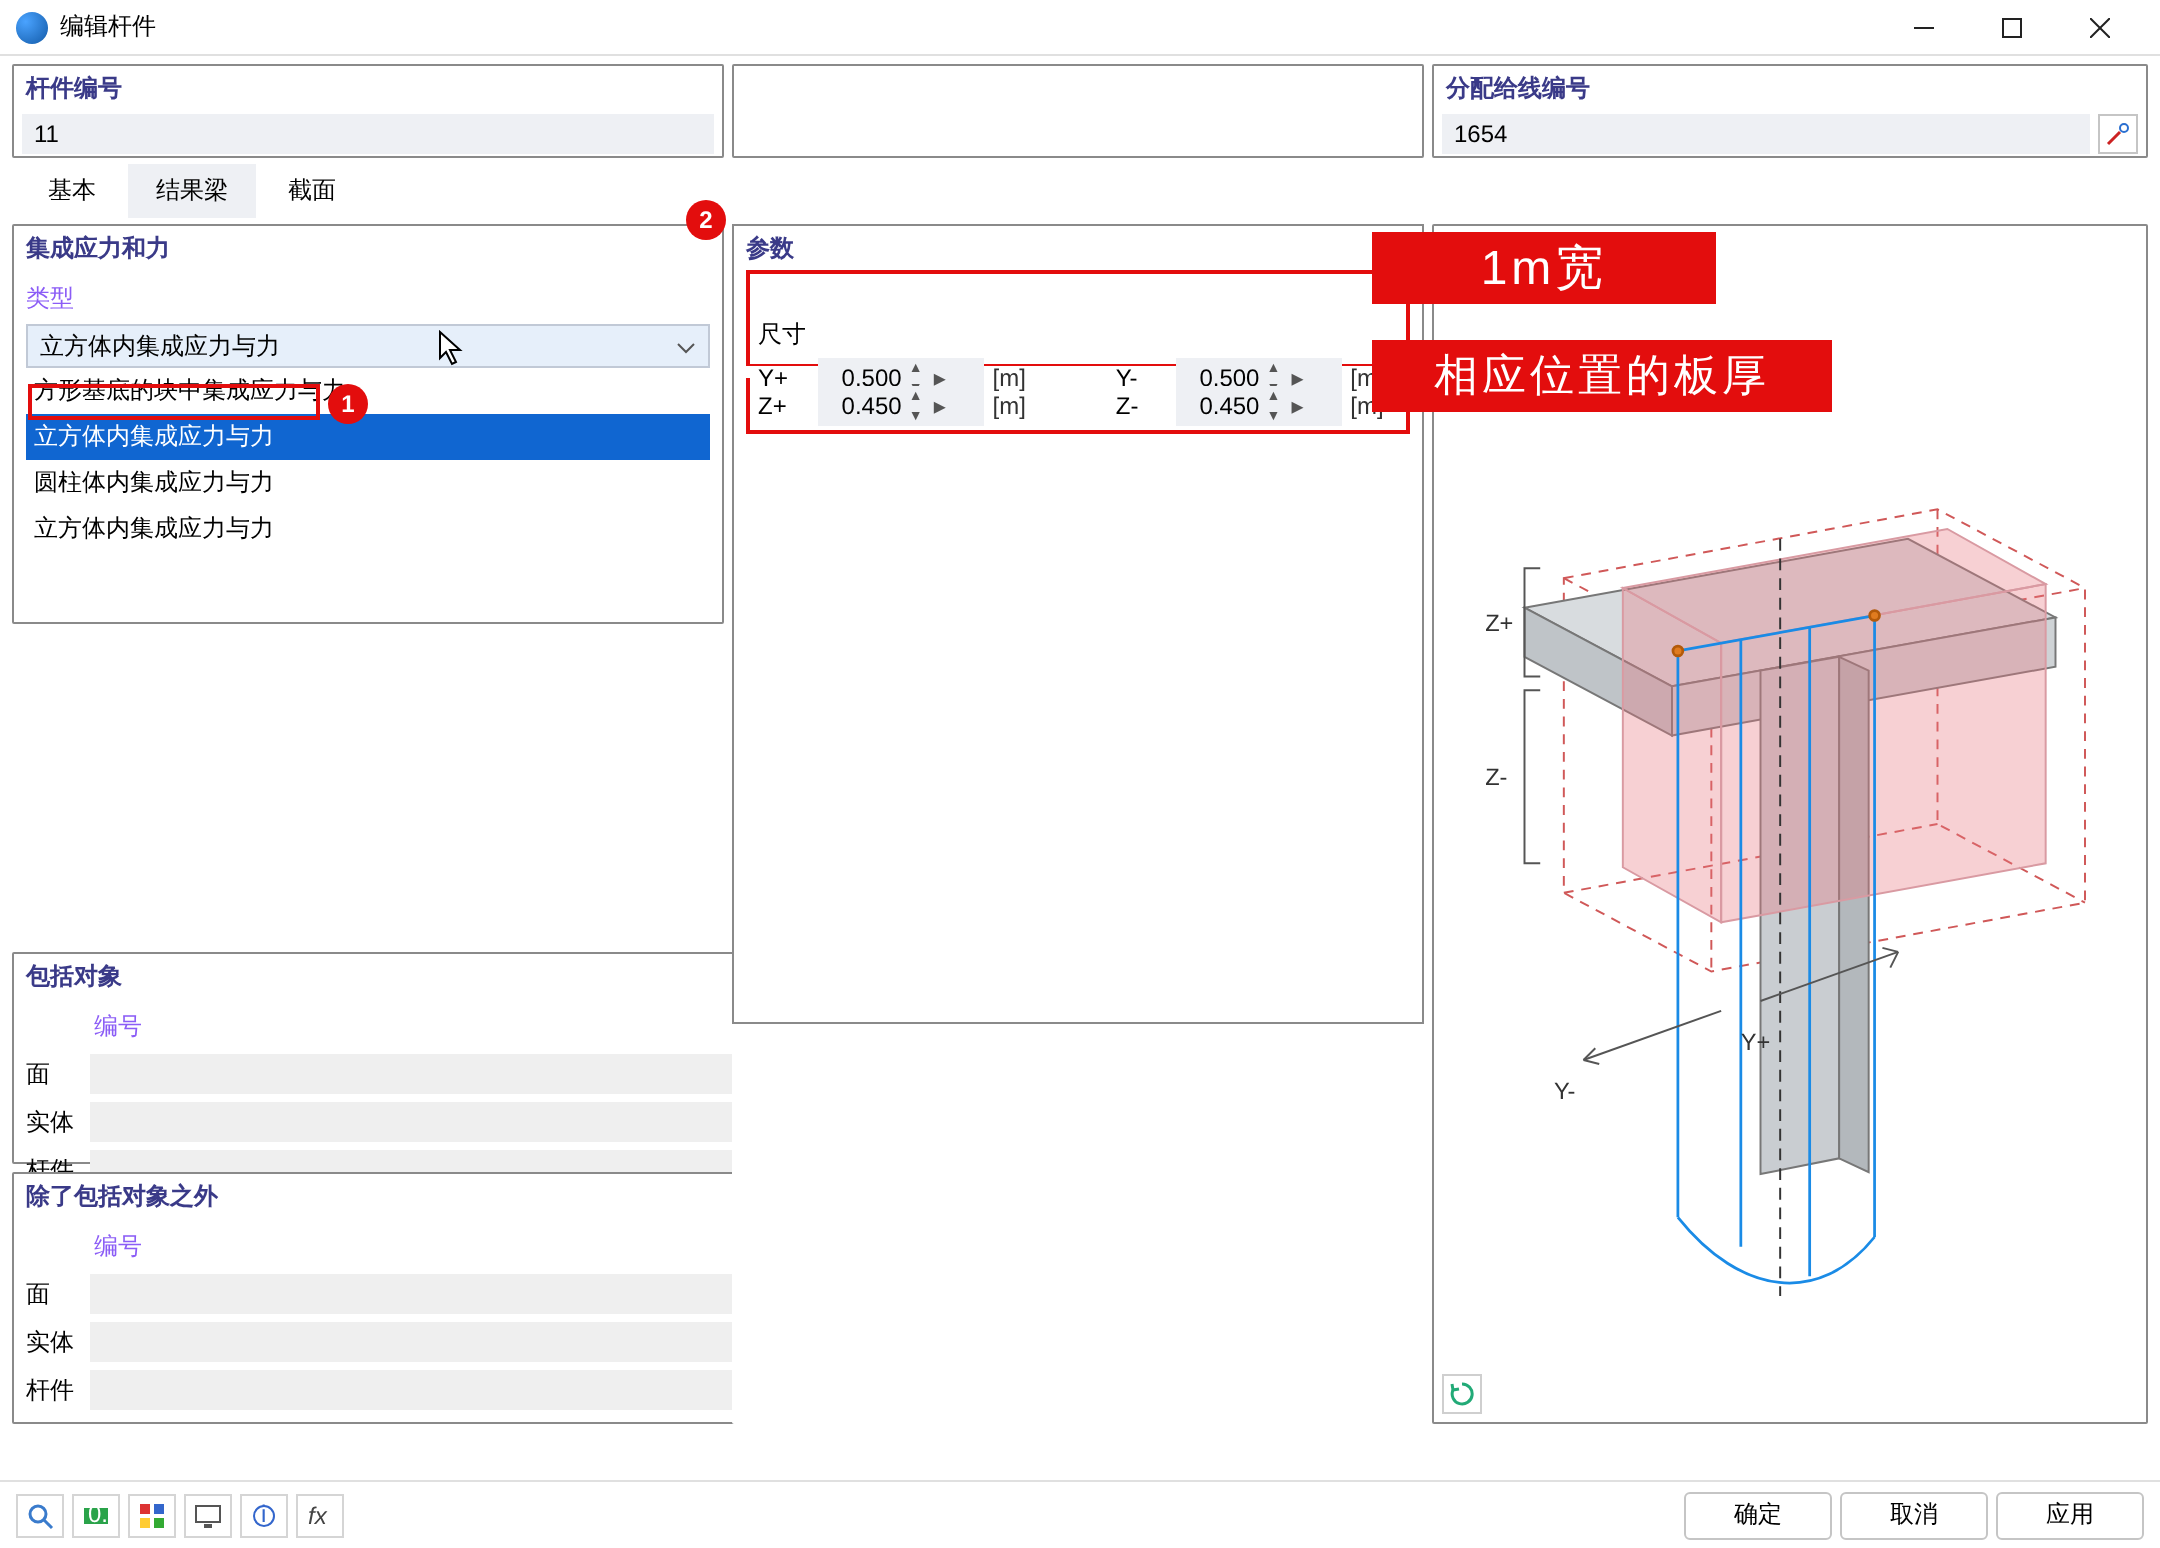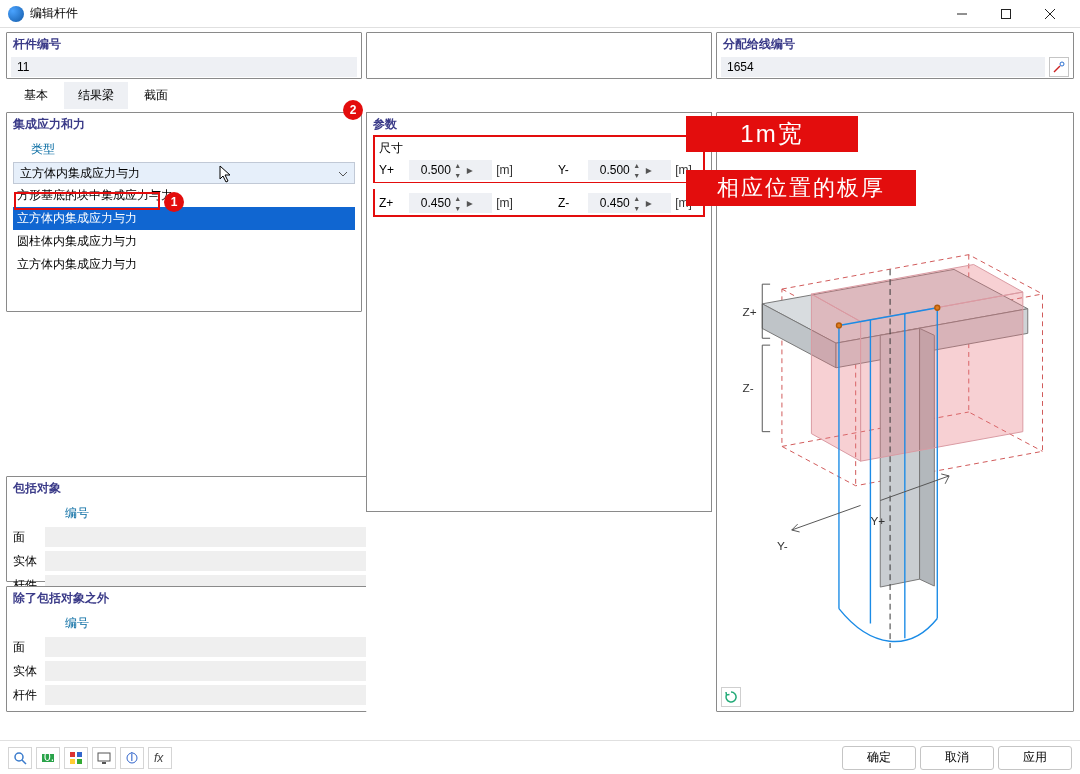--- a/index.html
+++ b/index.html
@@ -41,30 +41,30 @@
   .field-input{width:100%; height:20px; background:var(--light2); border:none; padding:0 6px;}
   .topfield{margin:0 4px 4px;}
   .topfield-right{display:flex;align-items:center; gap:4px; margin:0 4px 4px;}
   .topfield-right input{flex:1;}
   .iconbtn{width:20px;height:20px;border:1px solid #c5c5c5;background:#fff;display:flex;align-items:center;justify-content:center;}
   
   .tabs{display:flex;gap:2px;padding-left:4px;}
   .tab{padding:5px 14px;background:transparent;border:none;}
   .tab.active{background:var(--light2);}
   
-  .subhdr{padding:4px 6px 2px; color:#0369a1;margin-left:18px;}
+  .subhdr{padding:4px 6px 2px; color:#8b5cf6;}
   .dropdown{position:relative; margin:2px 6px 0; height:22px; background:#e6effa; border:1px solid #c1c9d6; display:flex; align-items:center; padding:0 20px 0 6px;}
   .dropdown .chev{position:absolute; right:6px; top:5px;}
   .cursor{position:absolute; left:205px; top:2px; pointer-events:none;}
   .list{margin:0 6px 6px;}
   .li{padding:3px 4px;}
   .li.sel{background:var(--sel); color:var(--sel-text);}
   
   .params-hdr{color:var(--hdr);font-weight:600;padding:3px 6px 0;}
-  .param-block{margin:2px 6px 6px; border:2px solid var(--annot); padding:1px 4px 2px;}
+  .param-block{margin:2px 6px 6px; border:2px solid var(--annot); padding:20px 4px 2px;}
   .param-title{padding:2px 0;}
   .param-row{display:flex; align-items:center; height:22px; gap:4px;}
   .param-row .lbl{width:26px;}
   .spin{display:flex;align-items:center; width:84px; background:var(--light2); height:20px;}
   .spin input{width:44px;border:none;background:transparent;text-align:right;padding-right:2px;}
   .spin .spinbtns{display:flex;flex-direction:column;}
   .spin .sp{width:10px;height:10px;display:flex;align-items:center;justify-content:center;font-size:7px;color:#555;}
   .spin .pick{width:14px;display:flex;align-items:center;justify-content:center;color:#555;}
   .unit{width:24px;color:#333;}
   .sep-gap{width:30px;}

